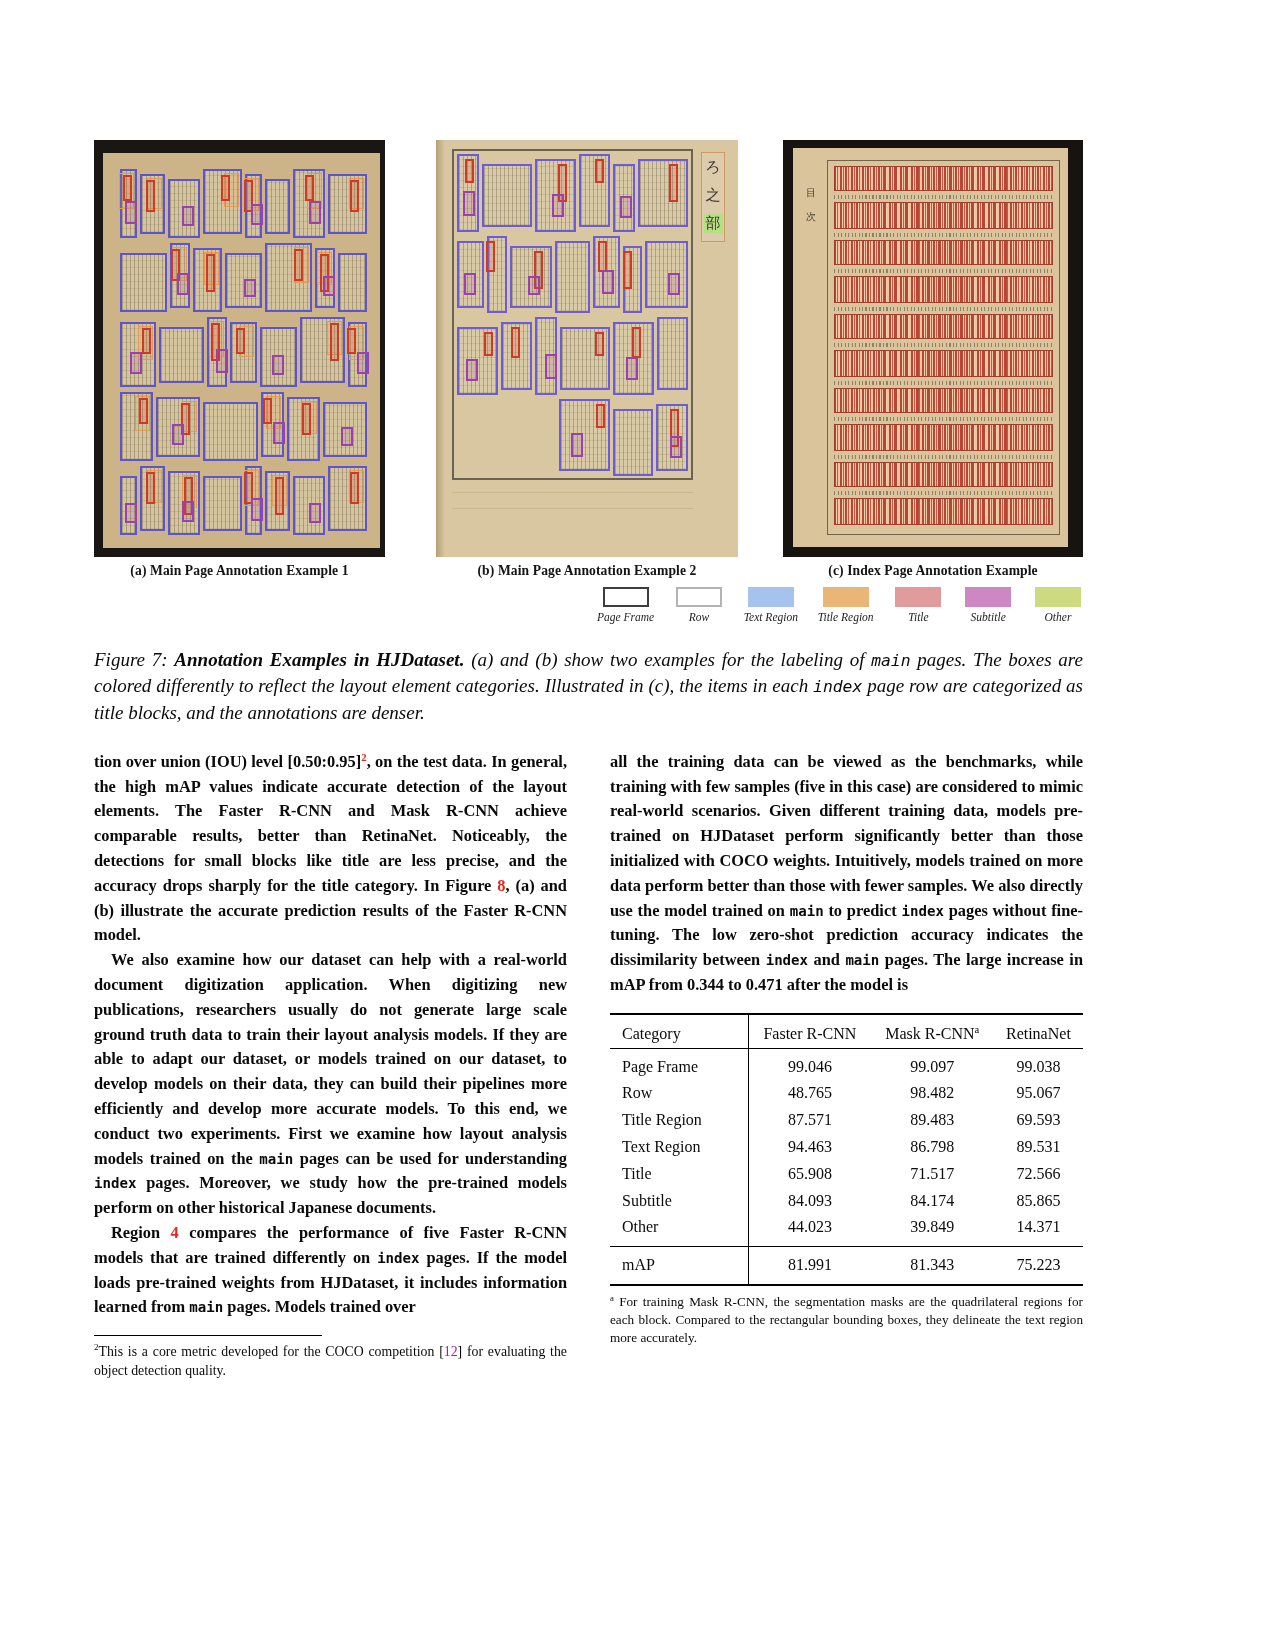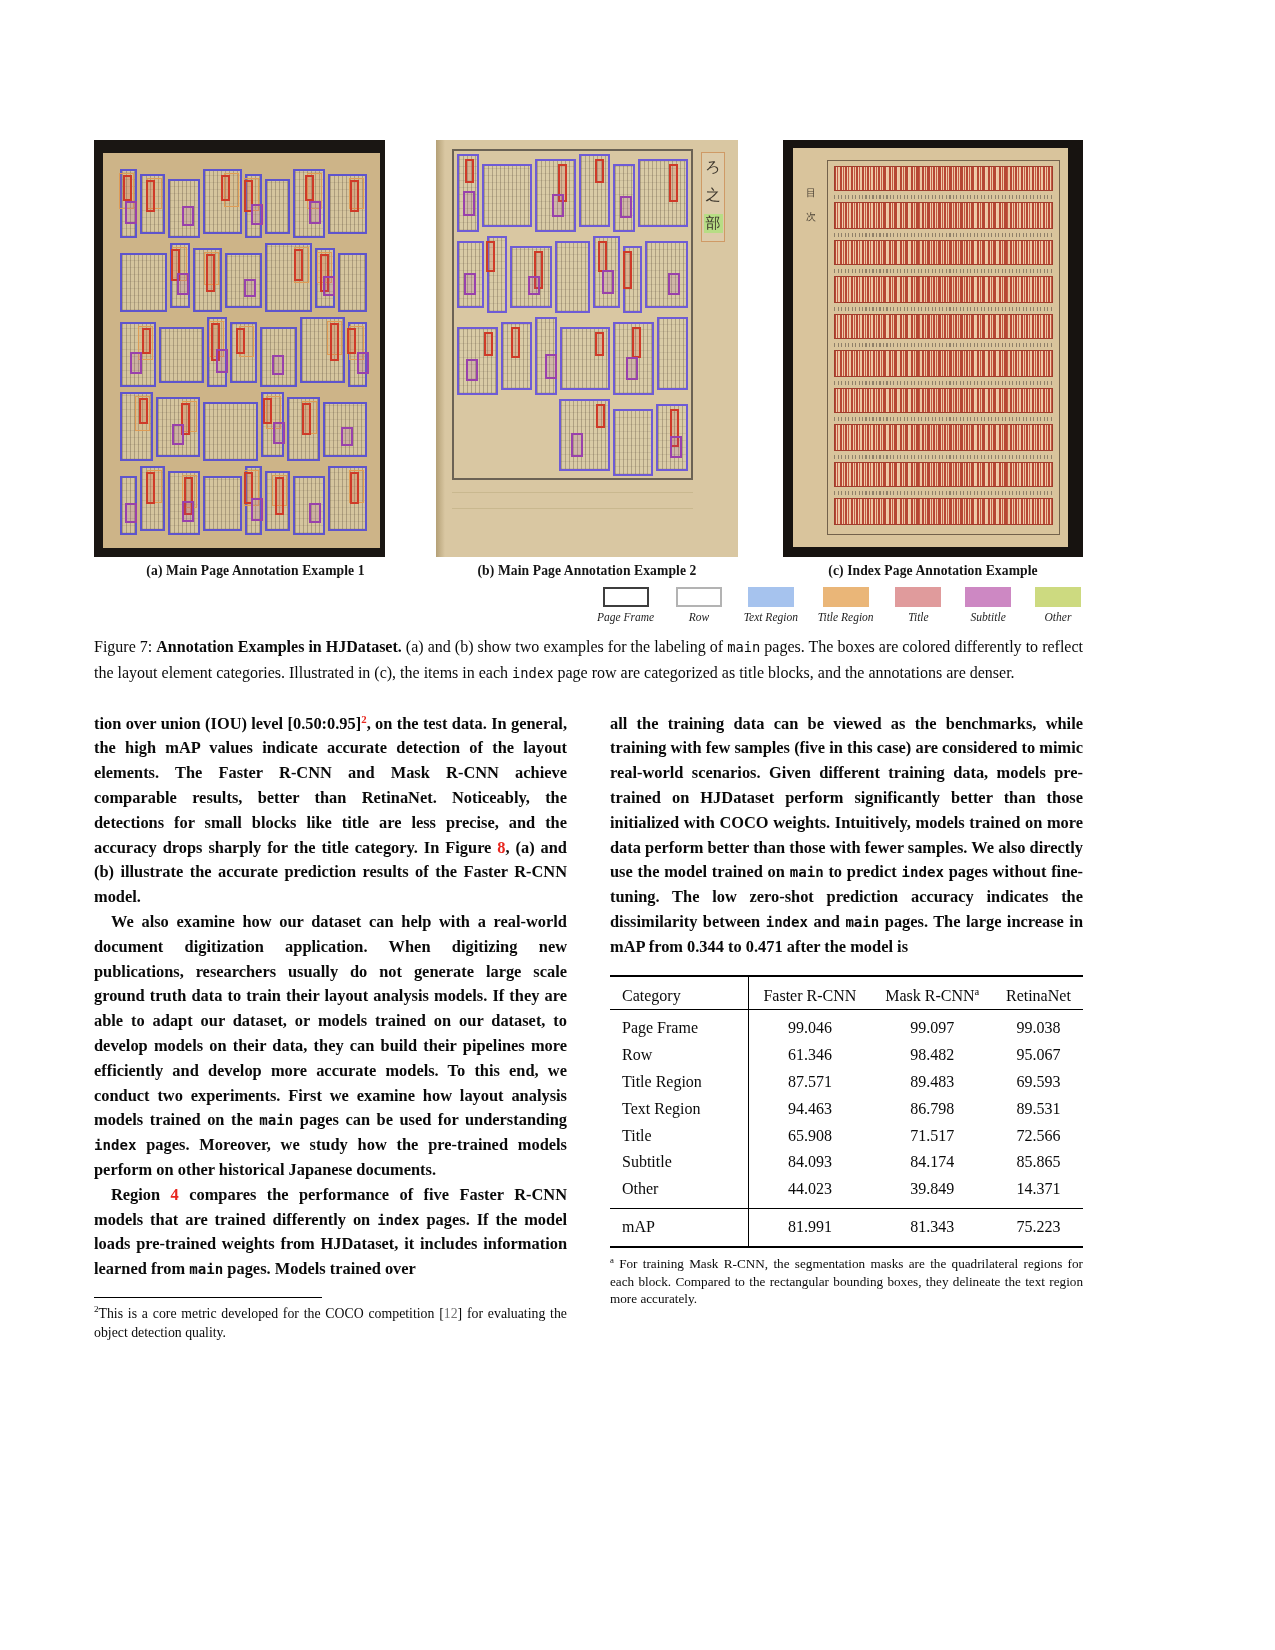--- a/index.html
+++ b/index.html
@@ -7,21 +7,21 @@
   .sheet{position:relative;width:1275px;height:1650px;overflow:hidden;background:#fff;}
   .content{position:absolute;left:94px;top:140px;width:989px;}
 
   
   .figrow{position:relative;height:486px;}
   .panel{position:absolute;top:0;height:417px;overflow:hidden;}
   #panelA{left:0;width:291px;background:#1a1613;}
   #panelB{left:342px;width:302px;background:#d9c7a2;}
   #panelC{left:689px;width:300px;background:#171310;}
   .figcap{position:absolute;top:423px;font-weight:bold;font-size:13.6px;text-align:center;color:#141414;letter-spacing:.1px;}
-  #capA{left:16px;width:291px;text-align:center;} #capB{left:342px;width:302px;} #capC{left:689px;width:300px;}
+  #capA{left:0;width:291px;text-align:center;} #capB{left:342px;width:302px;} #capC{left:689px;width:300px;}
   .legend{position:absolute;top:447px;right:0;width:486px;display:flex;justify-content:space-between;}
   .legend-item{display:flex;flex-direction:column;align-items:center;gap:4px;min-width:50px;}
   .swatch{width:46px;height:20px;box-sizing:border-box;}
   .legend-label{font-style:italic;font-size:11.5px;color:#1c1c1c;white-space:nowrap;}
 
   
   .pageA{position:absolute;left:9px;top:13px;right:5px;bottom:9px;background:#cdb488;}
   .rowsA{position:absolute;left:17px;top:16px;right:13px;bottom:13px;display:flex;flex-direction:column;gap:5px;}
   .mrow{flex:1;display:flex;gap:3px;}
   .blk{position:relative;box-sizing:border-box;border:2px solid #5e54cd;
@@ -46,29 +46,29 @@
   .band{width:100%;box-sizing:border-box;
         background-image:repeating-linear-gradient(90deg,#b64734 0 2px,#f0cfae 2px 3px,#c35a43 3px 4px,#edc7a4 4px 5.5px),
                          repeating-linear-gradient(45deg,rgba(100,30,20,.14) 0 6px,transparent 6px 14px);
         box-shadow:inset 0 0 0 1px #a03c2c;}
   .bandgap{width:100%;display:flex;align-items:center;}
   .bandgap > div{height:4px;width:100%;background:repeating-linear-gradient(90deg,#8f8069 0 1px,transparent 1px 3.5px);}
   .marginC{position:absolute;left:11px;top:38px;display:flex;flex-direction:column;gap:10px;
            font-size:10px;color:#4c4336;width:14px;align-items:center;}
 
   
-  .fig7caption{margin-top:8px;font-size:16px;line-height:25.3px;text-align:justify;}
+  .fig7caption{margin-top:21px;font-size:19px;line-height:25.3px;text-align:justify;font-style:italic;}
   .columns{display:flex;gap:43px;margin-top:25px;}
   .col{width:473px;font-size:16.4px;line-height:24.8px;text-align:justify;}
   .col p{margin:0;font-weight:bold;}
   .col p.indent{text-indent:17px;}
   .sec{font-size:17.3px;font-weight:bold;margin:18px 0 12px;text-align:left;}
   .mono{font-family:"DejaVu Sans Mono","Liberation Mono",monospace;font-size:.86em;}
   .red{color:#e8251d;}
-  .green{color:#737373;}
+  .green{color:#a21caf;}
   .bold{font-weight:bold;}
   .sup{vertical-align:super;font-size:66%;line-height:0;}
   .footnote{margin-top:15px;}
   .fnrule{width:228px;border-top:1.2px solid #000;margin-bottom:7px;}
   .fntext{font-size:13.8px;line-height:18.6px;text-align:justify;}
 
   .tablecap{margin-top:25px;}
   table.tbl{margin-top:15px;width:100%;border-collapse:collapse;font-size:16px;
             border-top:2px solid #000;border-bottom:2px solid #000;}
   .tbl th,.tbl td{padding:1px 6px;font-weight:normal;}
@@ -432,21 +432,21 @@
           </thead>
           <tbody>
               <tr>
                 <td class="cat">Page Frame</td>
                 <td>99.046</td>
                 <td>99.097</td>
                 <td>99.038</td>
               </tr>
               <tr>
                 <td class="cat">Row</td>
-                <td>61.346</td>
+                <td>48.765</td>
                 <td>98.482</td>
                 <td>95.067</td>
               </tr>
               <tr>
                 <td class="cat">Title Region</td>
                 <td>87.571</td>
                 <td>89.483</td>
                 <td>69.593</td>
               </tr>
               <tr>

